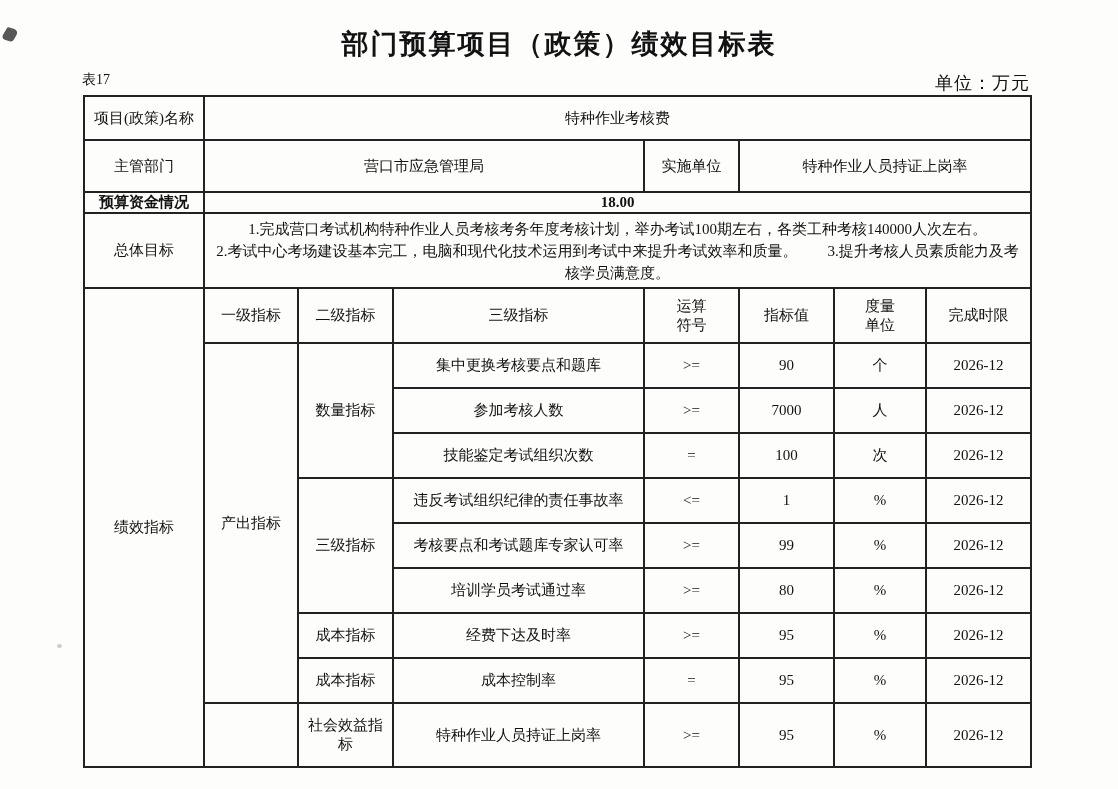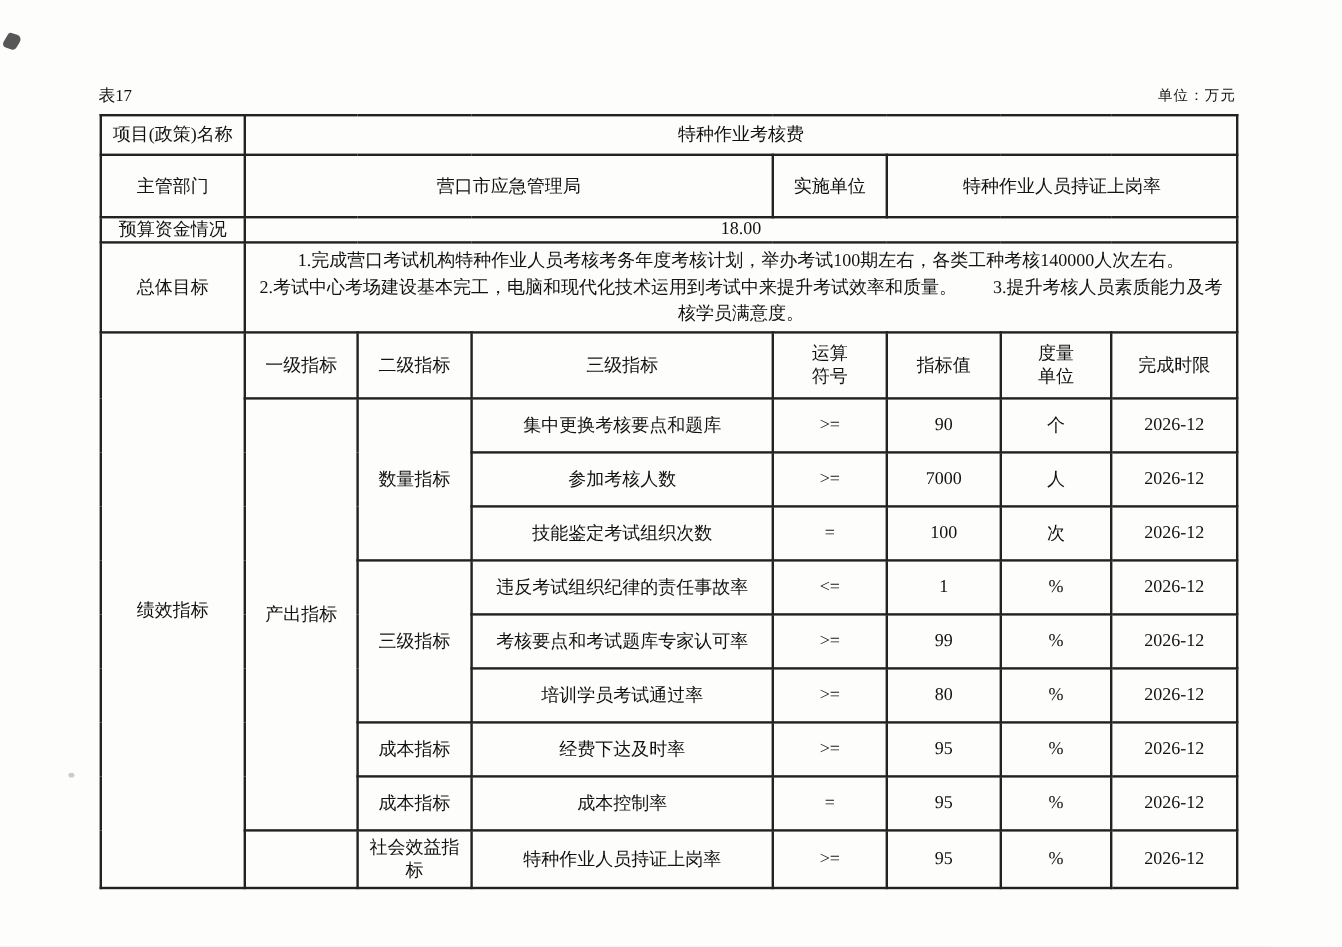--- a/index.html
+++ b/index.html
@@ -16,40 +16,40 @@
     position:absolute;top:26px;left:0;width:100%;
     margin:0;text-align:center;
     font-size:27px;font-weight:bold;letter-spacing:2px;
   }
   .table-no{
     position:absolute;left:82px;top:71px;
     font-size:14px;
   }
   .unit-note{
     position:absolute;right:88px;top:71px;
-    font-size:12px;letter-spacing:1px;
+    font-size:18px;letter-spacing:1px;
   }
   table.doc{
     position:absolute;left:83px;top:95px;
     width:947px;border-collapse:collapse;table-layout:fixed;
   }
   table.doc td{
     border:2px solid #222;
     font-size:15px;
     text-align:center;vertical-align:middle;
     padding:0 4px;
     overflow:hidden;
   }
-  tr.r-name{height:33px;padding-left:18px;}
+  tr.r-name{height:44px;padding-left:18px;}
   tr.r-dept{height:52px;}
-  tr.r-budget{height:20px;}
+  tr.r-budget{height:20px;font-weight:bold;}
   tr.r-goal{height:75px;}
   tr.r-head{height:55px;}
   tr.r-data{height:45px;}
-  tr.r-last{height:48px;margin-top:32px;}
+  tr.r-last{height:64px;margin-top:32px;}
   td.lbl{font-size:15px;}
   td.right-val{text-align:right;padding-right:6px;font-size:15px;}
   td.goal-cell{
     text-align:left;padding:4px 8px;
     font-size:14.5px;line-height:22px;
   }
   td.pre{white-space:pre-line;line-height:19px;}
   td.perf-cell{
     border-bottom:none;
     vertical-align:middle;
@@ -69,20 +69,21 @@
     background:#aaa;border-radius:50%;opacity:.6;
   }
 </style>
 </head>
 <body>
 
 <div class="page">
   <div class="scan-mark mark-1"></div>
   <div class="scan-mark mark-2"></div>
 
+  <h1 class="title">部门预算项目（政策）绩效目标表</h1>
   <div class="table-no">表17</div>
   <div class="unit-note">单位：万元</div>
 
   <table class="doc">
     <colgroup>
       <col style="width:120px">
         <col style="width:94px">
         <col style="width:95px">
         <col style="width:251px">
       <col style="width:95px">

